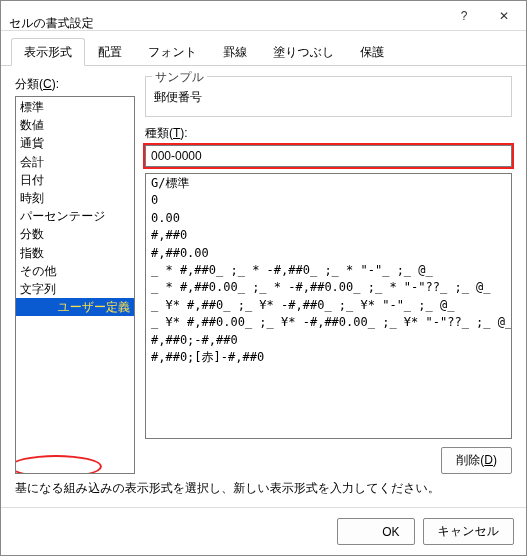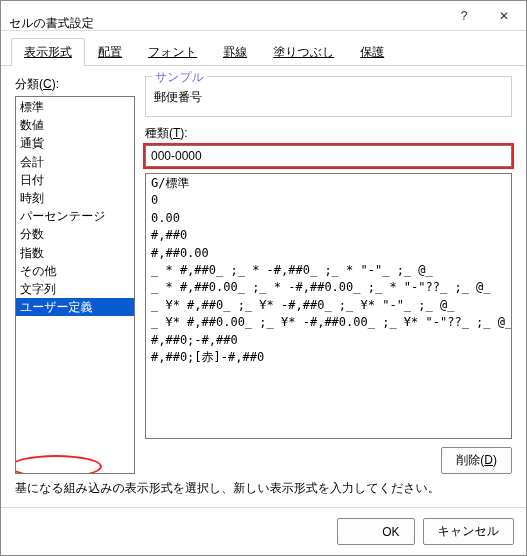--- a/index.html
+++ b/index.html
@@ -27,21 +27,20 @@
     width: 40px; height: 28px;
     display: flex; align-items: center; justify-content: center;
     font-family: Arial,sans-serif;
     color: #333;
   }
   .tabs {
     display: flex;
     padding: 6px 10px 0 10px;
     gap: 0;
     border-bottom: 1px solid #d0d0d0;
-    text-decoration: underline;
   }
   .tab {
     padding: 5px 12px 4px 12px;
     border: 1px solid transparent;
     position: relative;
     top: 1px;
     cursor: pointer;
   }
   .tab.active {
     border: 1px solid #d0d0d0;
@@ -75,22 +74,23 @@
     background: #fff;
     min-height: 0;
   }
   .listitem {
     padding: 1px 4px;
     line-height: 1.35;
     white-space: nowrap;
   }
   .listitem.selected {
     background: #0a5bd1;
-    color: #ffffff;
+    color: #fde047;
     position: relative;
+    text-align: right;
   }
   .ring {
     position: absolute;
     border: 2px solid #e22;
     border-radius: 50%/50%;
     pointer-events: none;
   }
   .rightcol {
     flex: 1;
     display: flex;
@@ -101,21 +101,21 @@
   .samplebox {
     border: 1px solid #d0d0d0;
     padding: 6px 8px 10px 8px;
     margin-bottom: 8px;
     position: relative;
   }
   .samplebox .lbl {
     position: absolute;
     top: -8px; left: 6px;
     background: #fff; padding: 0 3px;
-    color: #8b5cf6;
+    color: #404040;
   }
   .typeinput {
     width: 100%;
     border: 1px solid #7a7a7a;
     padding: 3px 5px;
     font-family: inherit;
     font-size: 12px;
     outline: 2px solid #e22;
     outline-offset: 0;
   }

